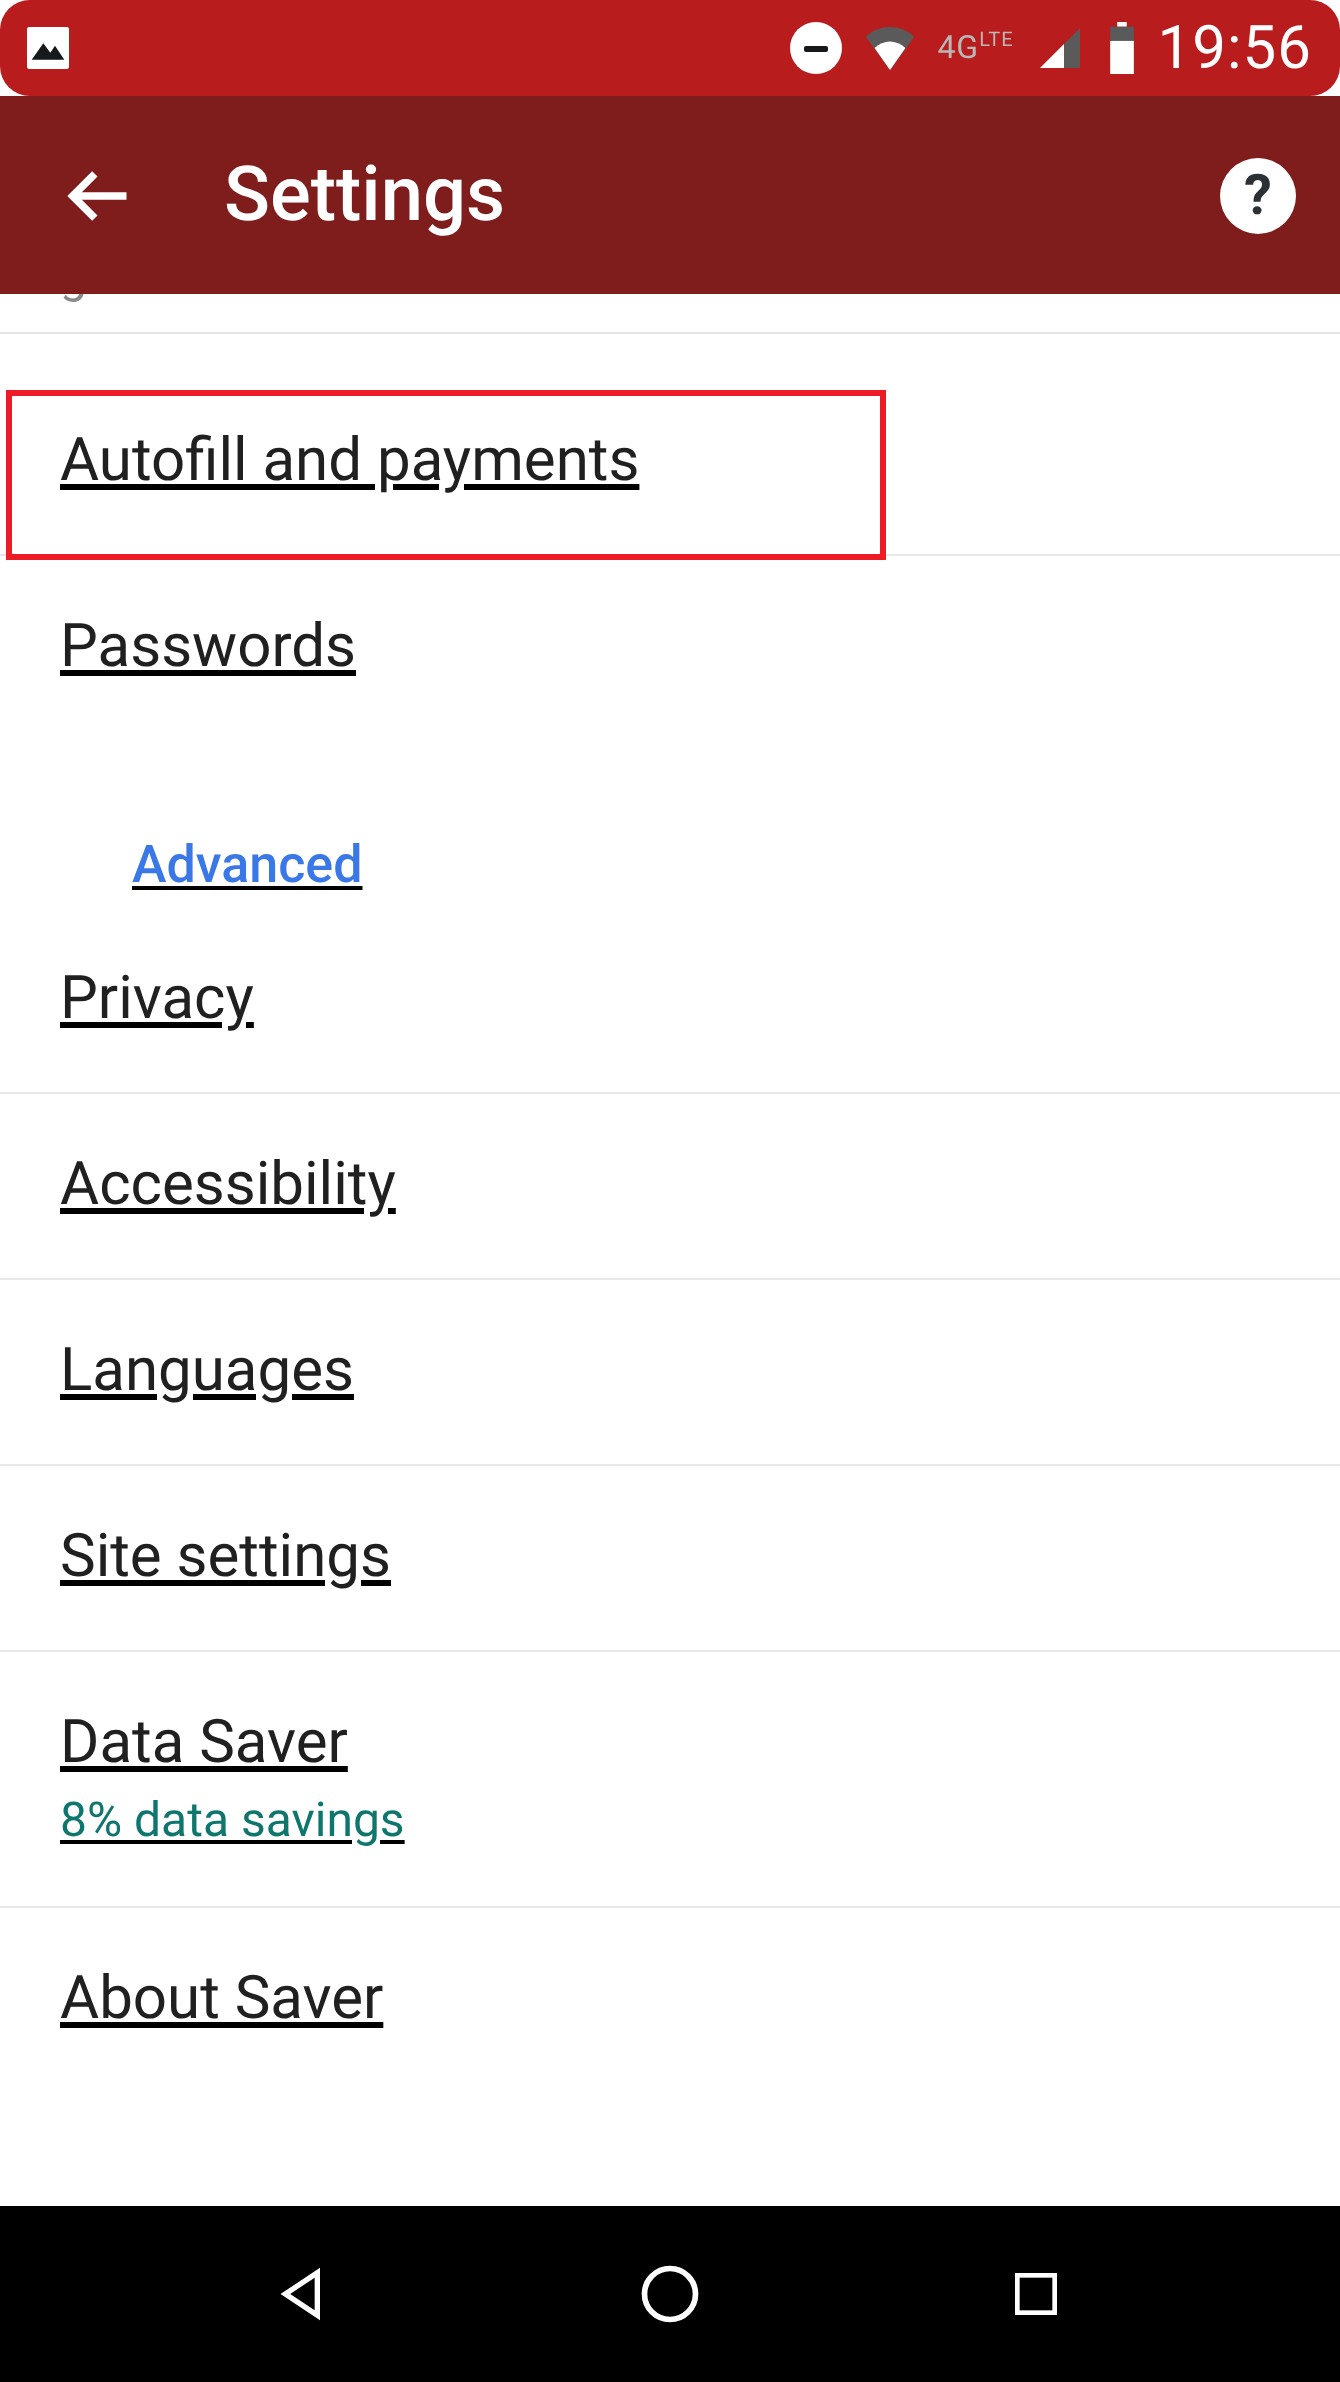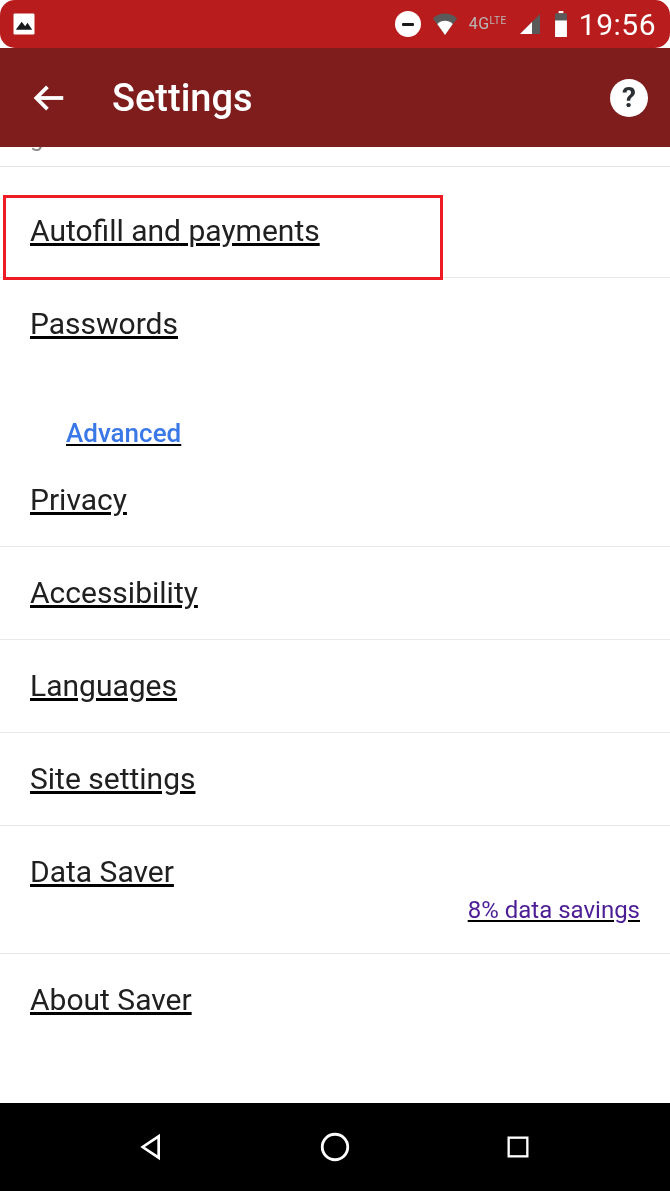--- a/index.html
+++ b/index.html
@@ -65,21 +65,21 @@
   }
   .spacer-top { height: 18px; }
   .list-item {
     padding: 28px 30px;
     font-size: 30px;
     color:#202020;
     border-bottom: 1px solid #e8e8e8;
     line-height: 1.2;
   }
   .list-item.noborder { border-bottom: none; }
-  .list-item .sub { font-size: 24px; color:#4c1d95; margin-top: 6px; text-align: right; }
+  .list-item .sub { font-size: 24px; color:#0f766e; margin-top: 6px; }
   .section-header {
     font-size: 26px;
     color:#3b78e7;
     font-weight: 500;
     padding: 48px 30px 6px 30px;
     margin-left: 36px;
   }
   .highlight-box {
     position:absolute;
     top: 48px;

